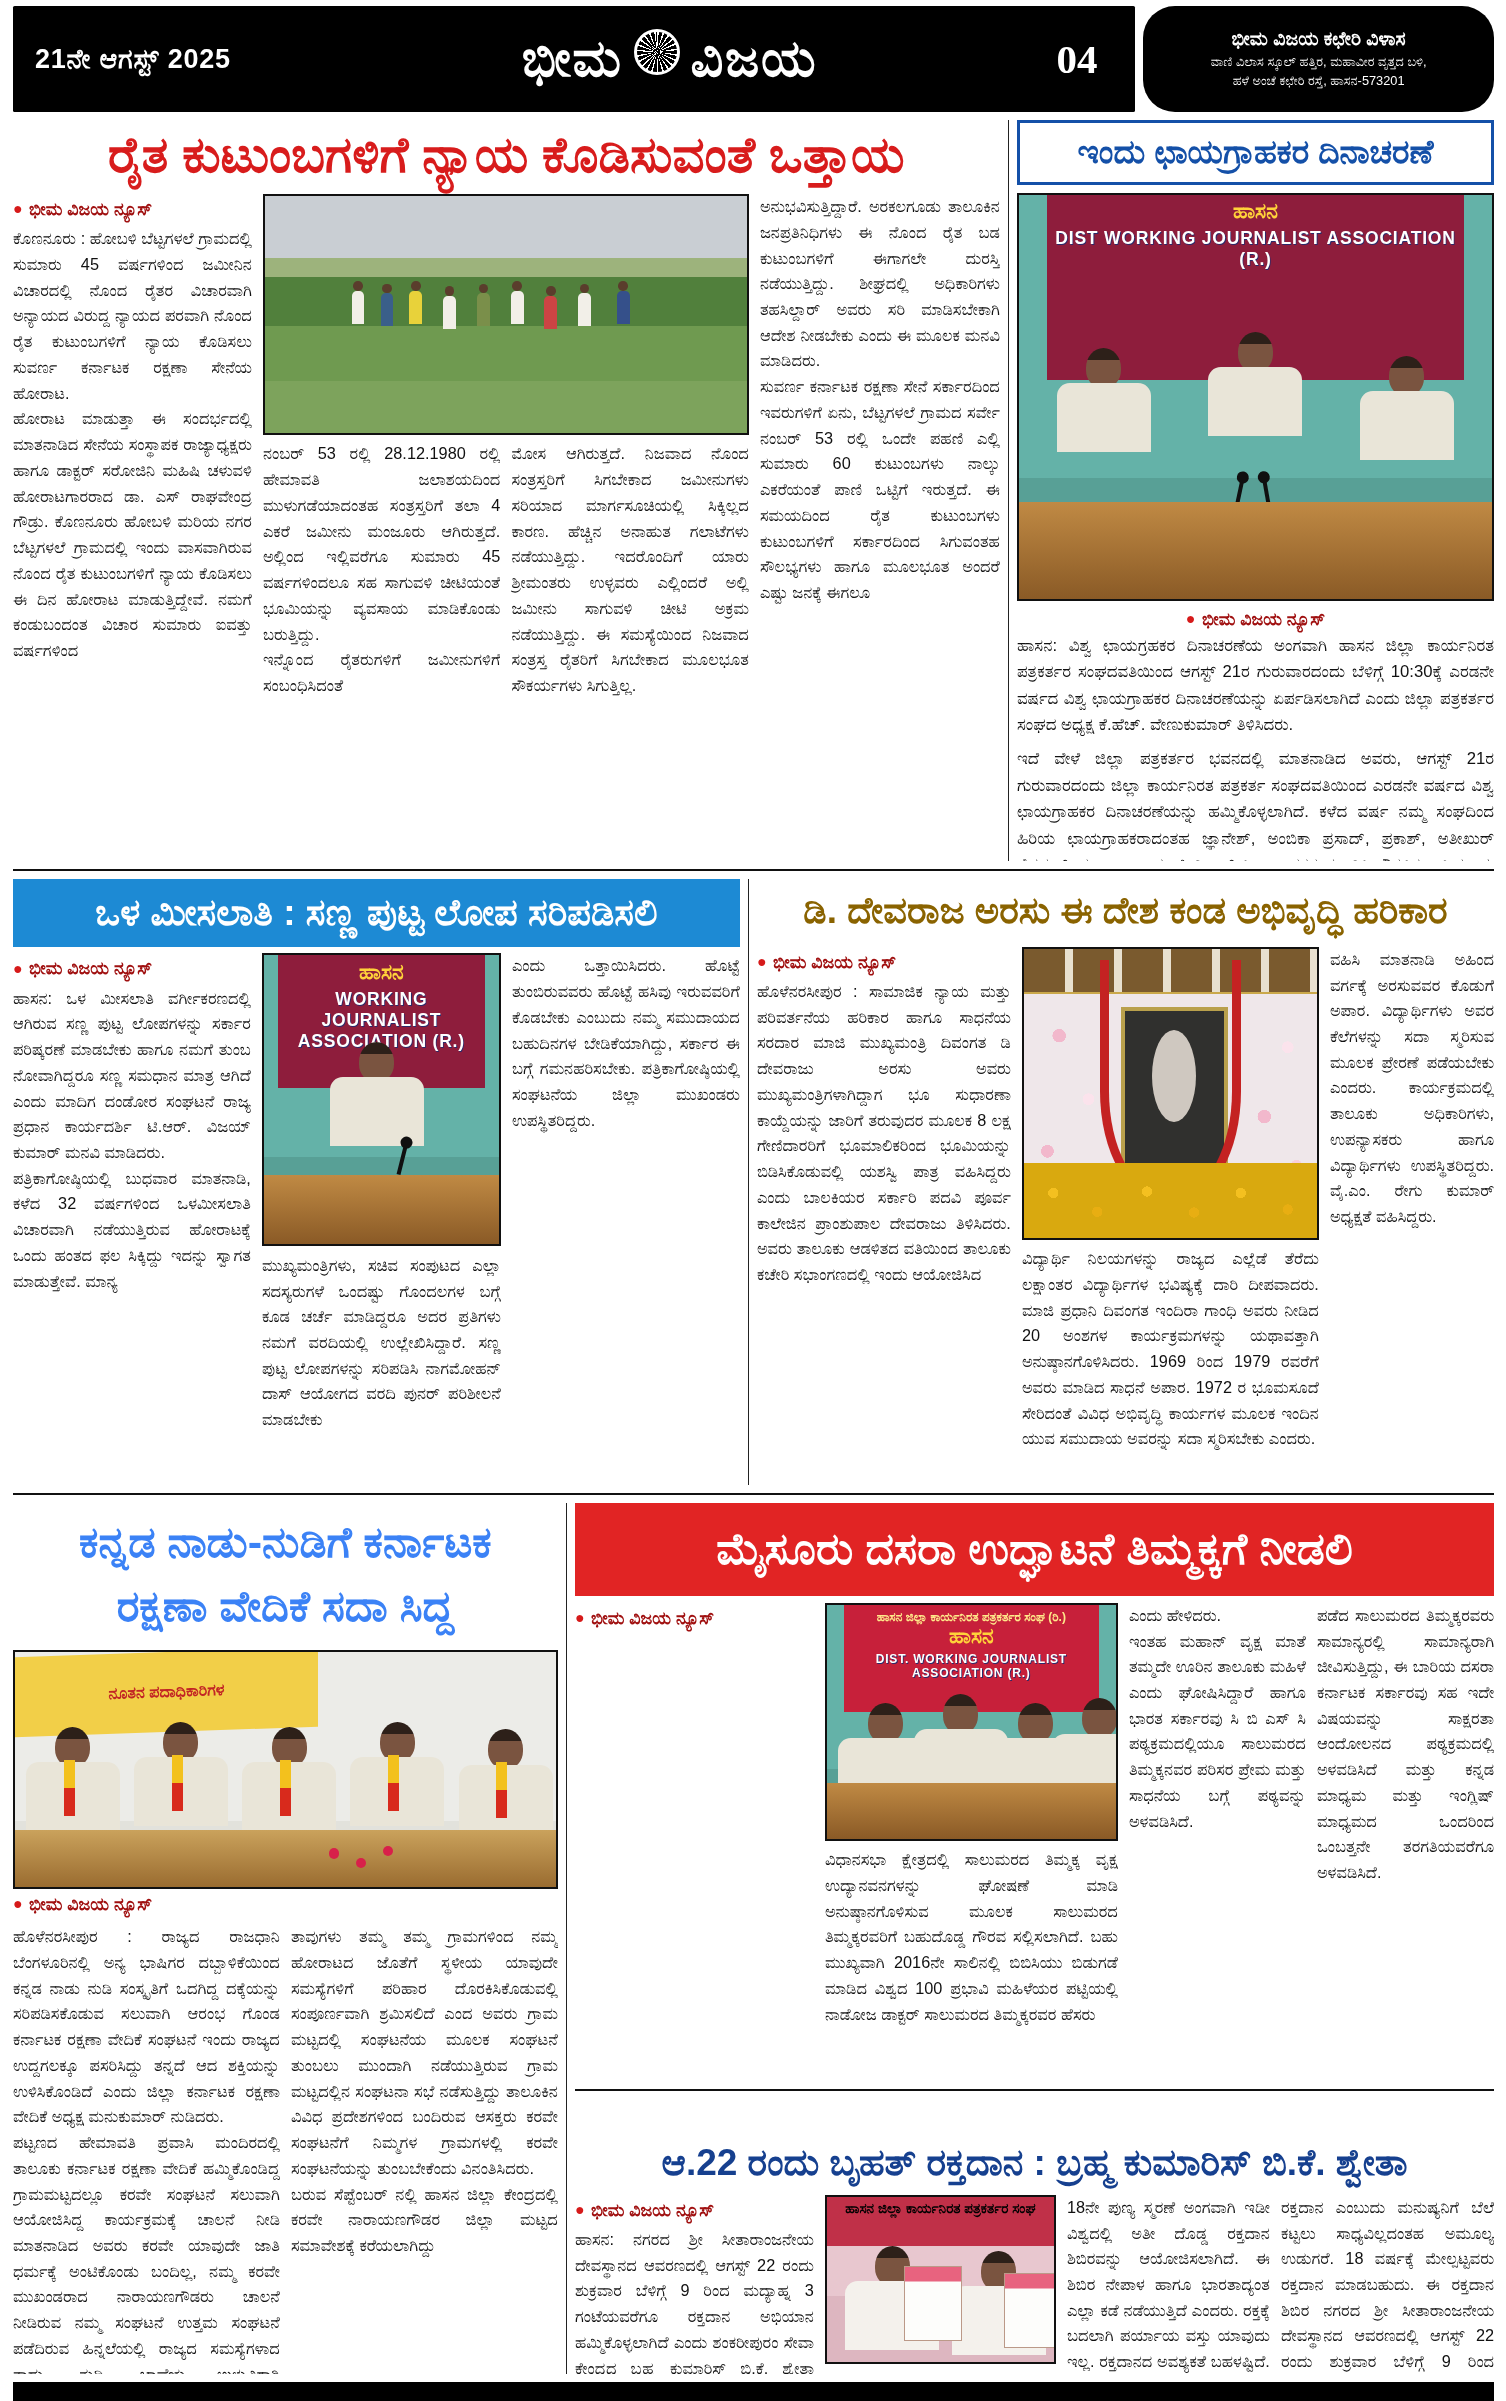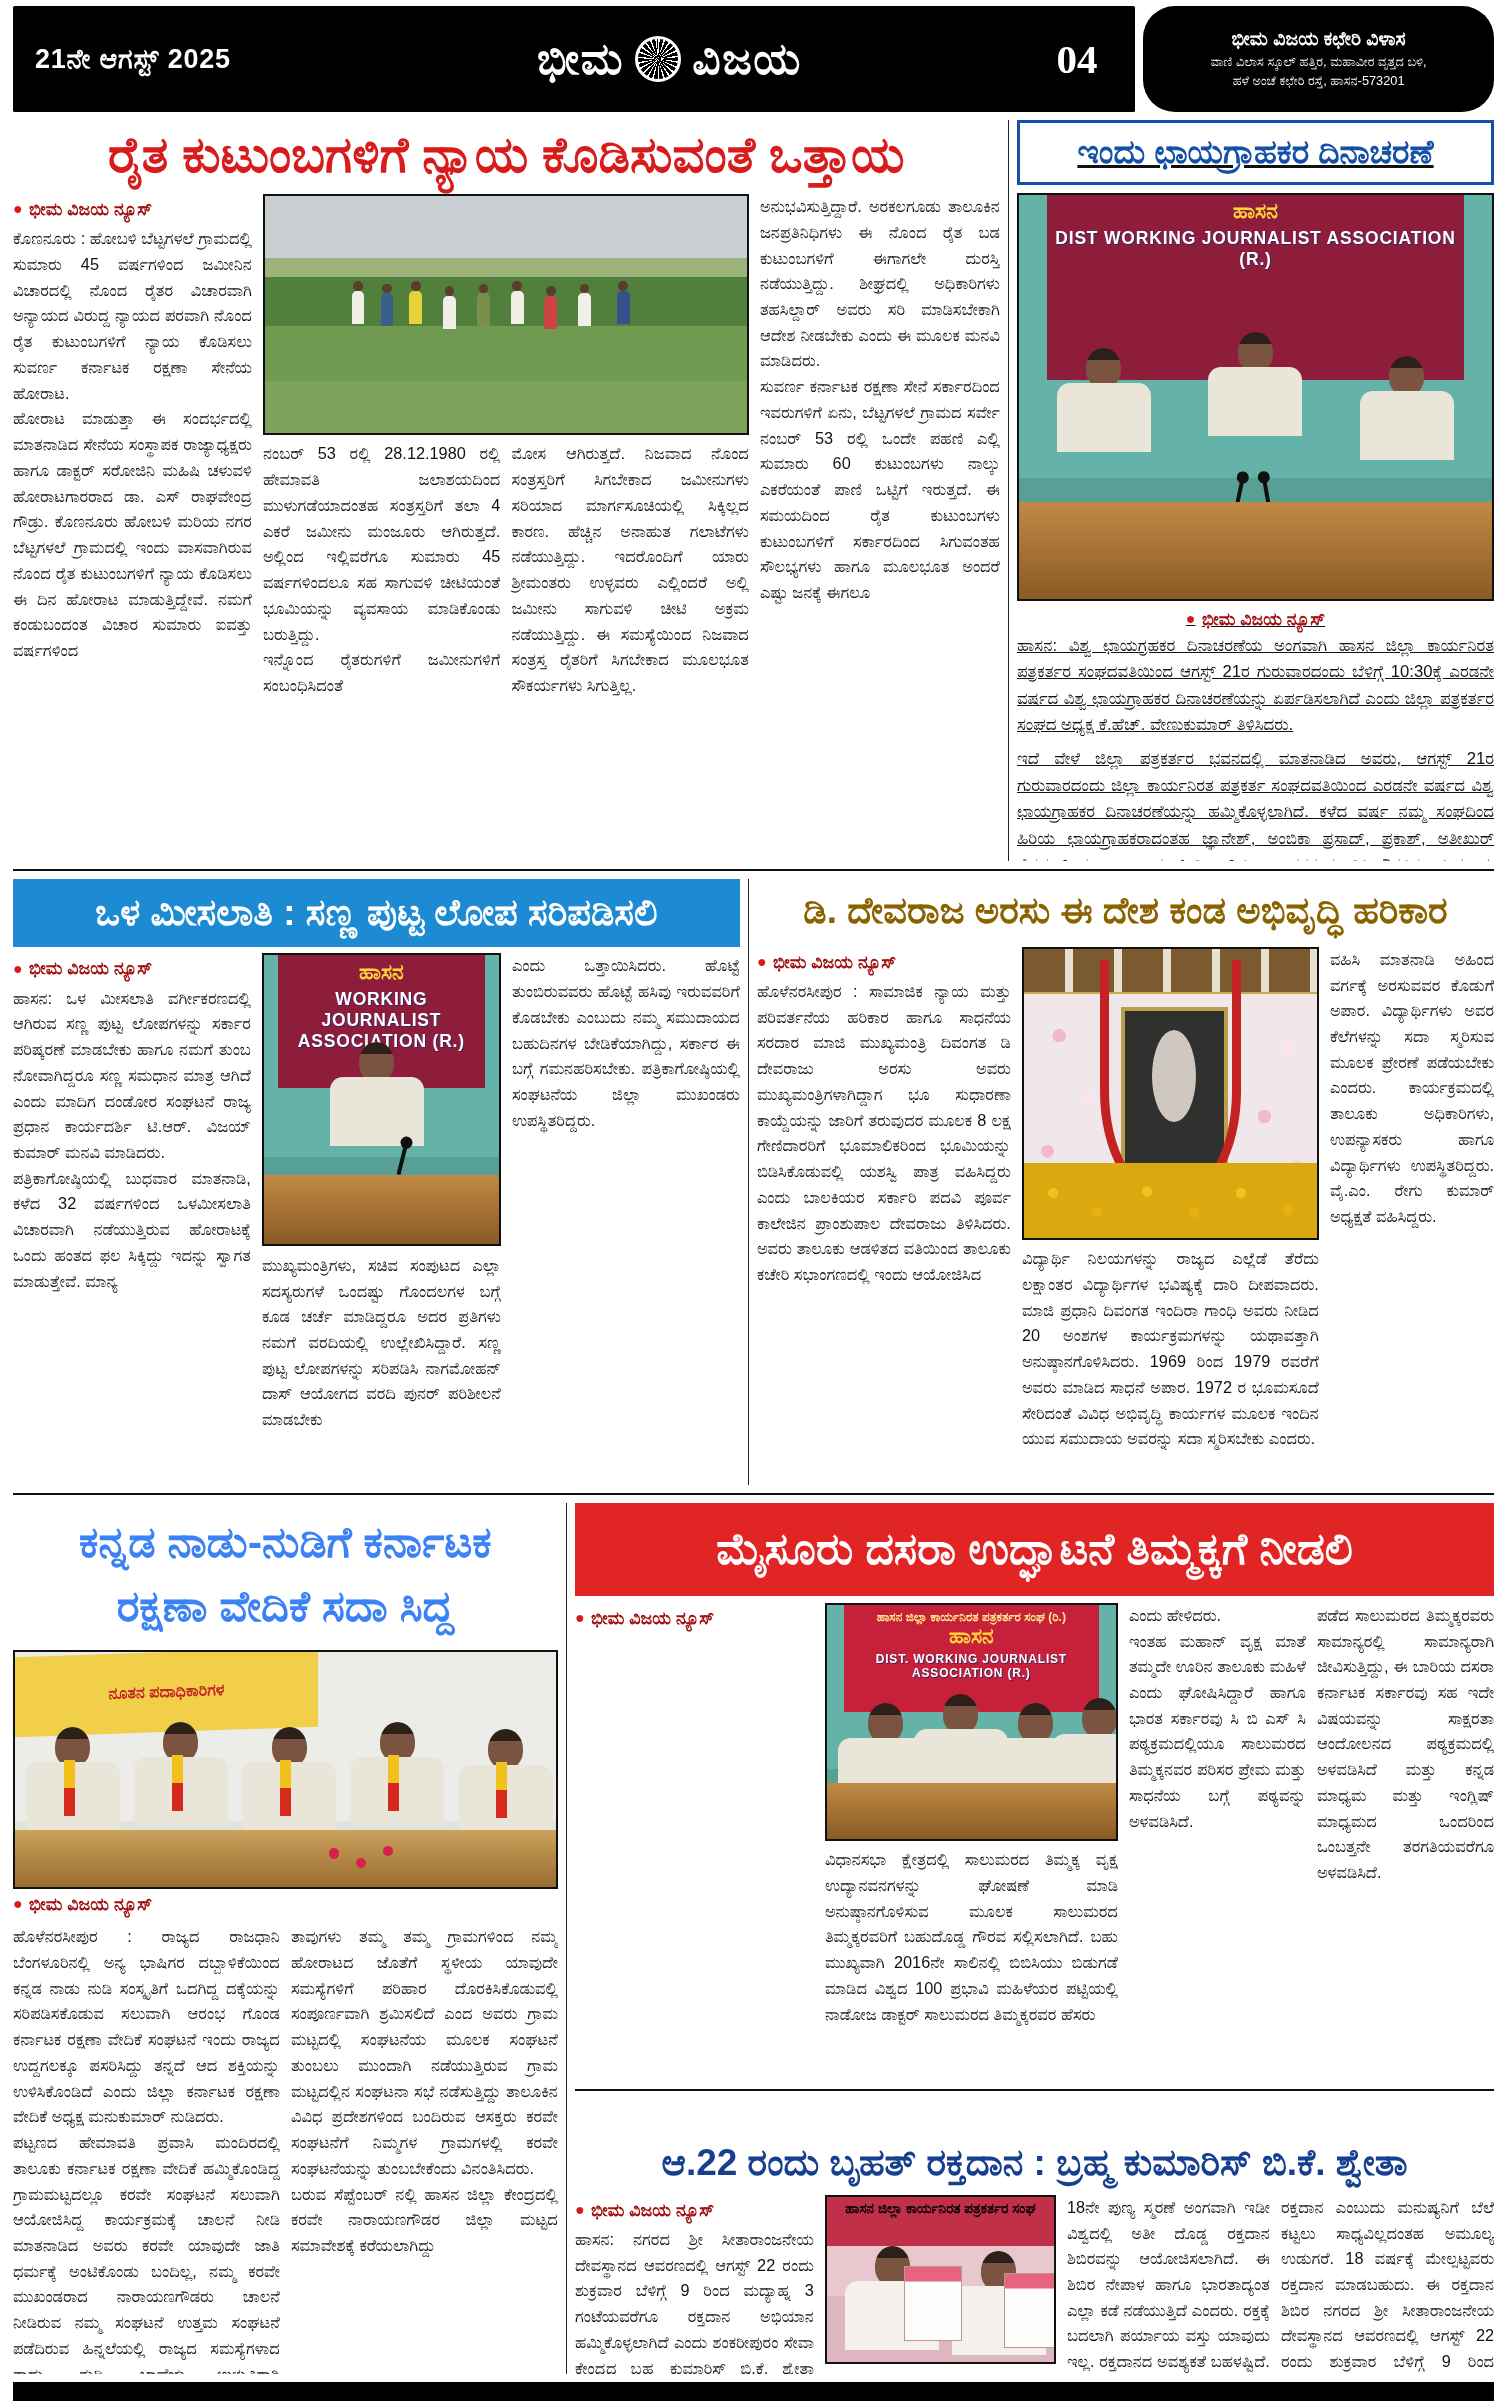--- a/index.html
+++ b/index.html
@@ -3,21 +3,21 @@
 <meta charset="utf-8">
 <style>
   html,body{margin:0;padding:0;background:#fff;}
   body{width:1507px;font-family:"Liberation Sans","DejaVu Sans",sans-serif;color:#111;}
   .page{position:relative;width:1494px;min-height:2395px;margin:0 auto;padding:6.4px 6.4px 0 6.4px;box-sizing:border-box;background:#fff;}
 
   
   .mast{display:flex;align-items:stretch;gap:8px;height:106px;}
   .mast-bar{flex:1;background:#000;color:#fff;display:flex;align-items:center;padding:0 22px;border-radius:1.6px;}
   .mast-date{font-size:27px;font-weight:700;letter-spacing:0.8px;width:263px;}
-  .mast-title{flex:1;display:flex;align-items:center;justify-content:center;gap:11px;font-size:44px;font-weight:800;letter-spacing:1.6px;}
+  .mast-title{flex:1;display:flex;justify-content:center;gap:11px;font-size:51px;font-weight:800;letter-spacing:1.6px;}
   .chakra{width:46px;height:46px;border-radius:50%;border:3.2px solid #fff;background:
       repeating-conic-gradient(#fff 0deg 5deg,#000 5deg 16deg);box-sizing:border-box;}
   .mast-page{font-size:41px;font-family:"Liberation Serif",serif;font-weight:700;width:72px;text-align:center;}
   .mast-addr{width:351px;background:#000;color:#fff;border-radius:32px;display:flex;flex-direction:column;justify-content:center;align-items:center;text-align:center;padding:4.8px 11px;box-sizing:border-box;}
   .mast-addr .a1{font-size:19px;font-weight:800;margin-bottom:3.2px;}
   .mast-addr .a2{font-size:12.8px;line-height:1.45;}
 
   
   .byline{display:flex;align-items:center;gap:6.4px;font-weight:800;color:#a01010;font-size:17.5px;margin:4.8px 0 6.4px 0;}
   .byline .dot{color:#d61a1a;font-size:16px;}
@@ -85,21 +85,21 @@
   .art1{width:987px;display:flex;flex-direction:column;}
   .art1 h1{margin:3.2px 0 8px 0;text-align:center;font-size:50px;line-height:1.25;color:#d81c1c;font-weight:800;}
   .art1-body{display:flex;gap:11px;flex:1;overflow:hidden;}
   .a1c1{width:239px;}
   .a1mid{width:486px;display:flex;flex-direction:column;}
   .a1mid .photo{height:241px;margin-bottom:6.4px;}
   .a1midcols{display:flex;gap:11px;flex:1;overflow:hidden;}
   .a1midcols .col{width:50%;}
   .a1c4{flex:1;}
 
-  .panel{flex:1;display:flex;flex-direction:column;overflow:hidden;text-decoration:underline;}
+  .panel{flex:1;display:flex;flex-direction:column;overflow:hidden;}
   .bluebox{border:3.2px solid #1450a8;color:#1450a8;font-size:33px;font-weight:800;text-align:center;padding:9.6px 4.8px;margin-bottom:8px;}
   .panel .photo{height:408px;}
   .panel .byline{justify-content:center;margin:8px 0 3.2px 0;}
   .panel .col{font-size:16.7px;}
 
   .row2{display:flex;height:606px;}
   .art2{width:727px;display:flex;flex-direction:column;}
   .bluebanner{background:#1d8ad4;color:#fff;font-size:37px;font-weight:800;text-align:center;padding:12.8px 3.2px;margin-bottom:6.4px;}
   .art2-body,.art3-body{display:flex;gap:11px;flex:1;overflow:hidden;}
   .a2c1{width:238px;}

